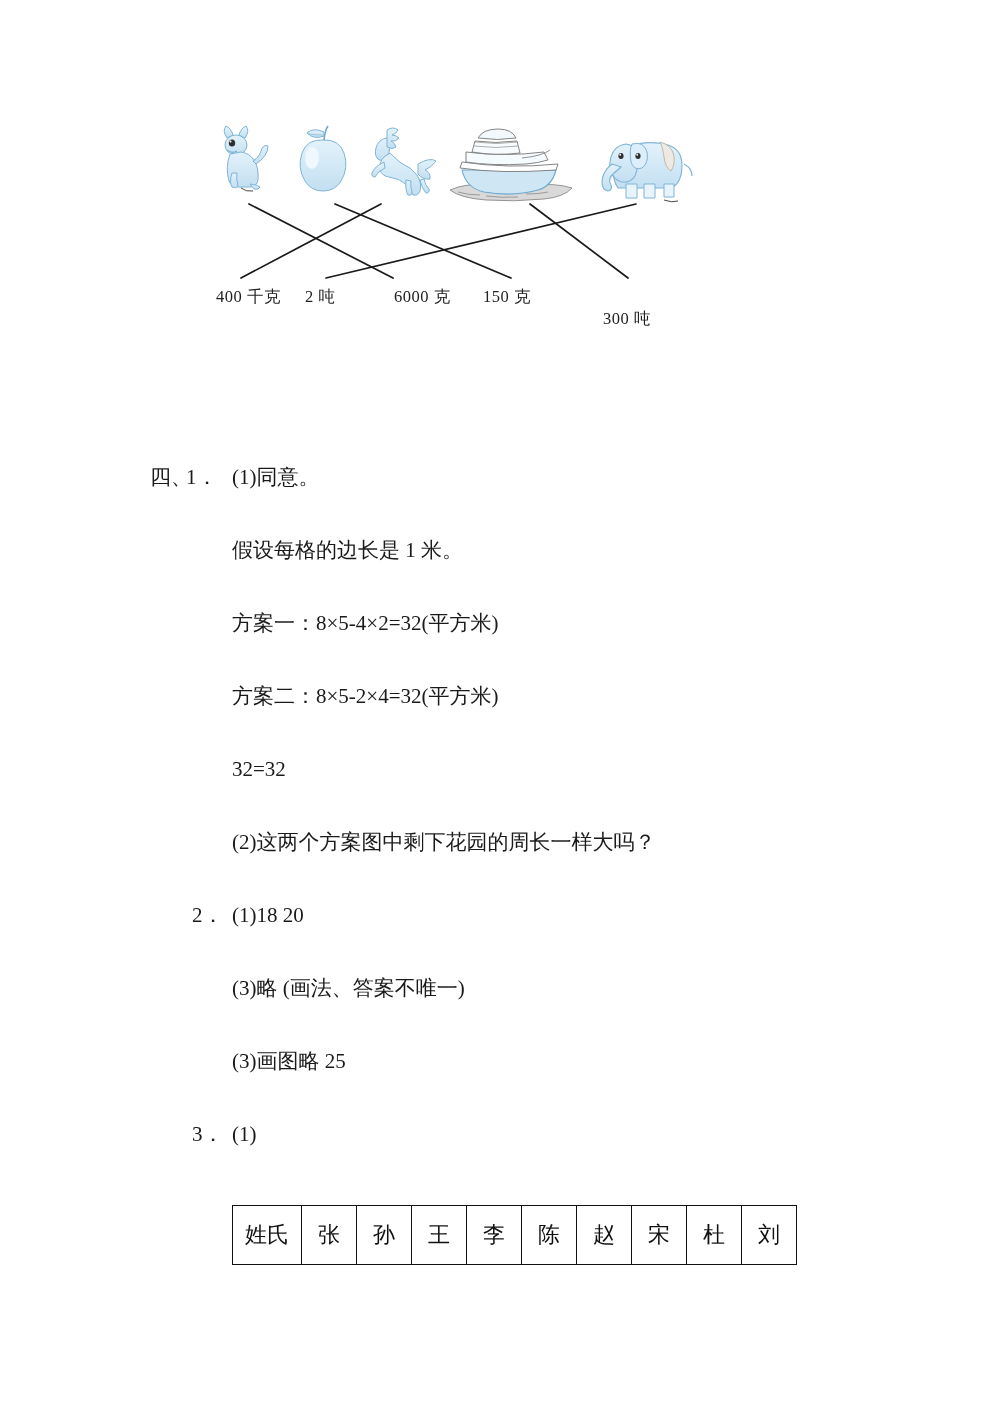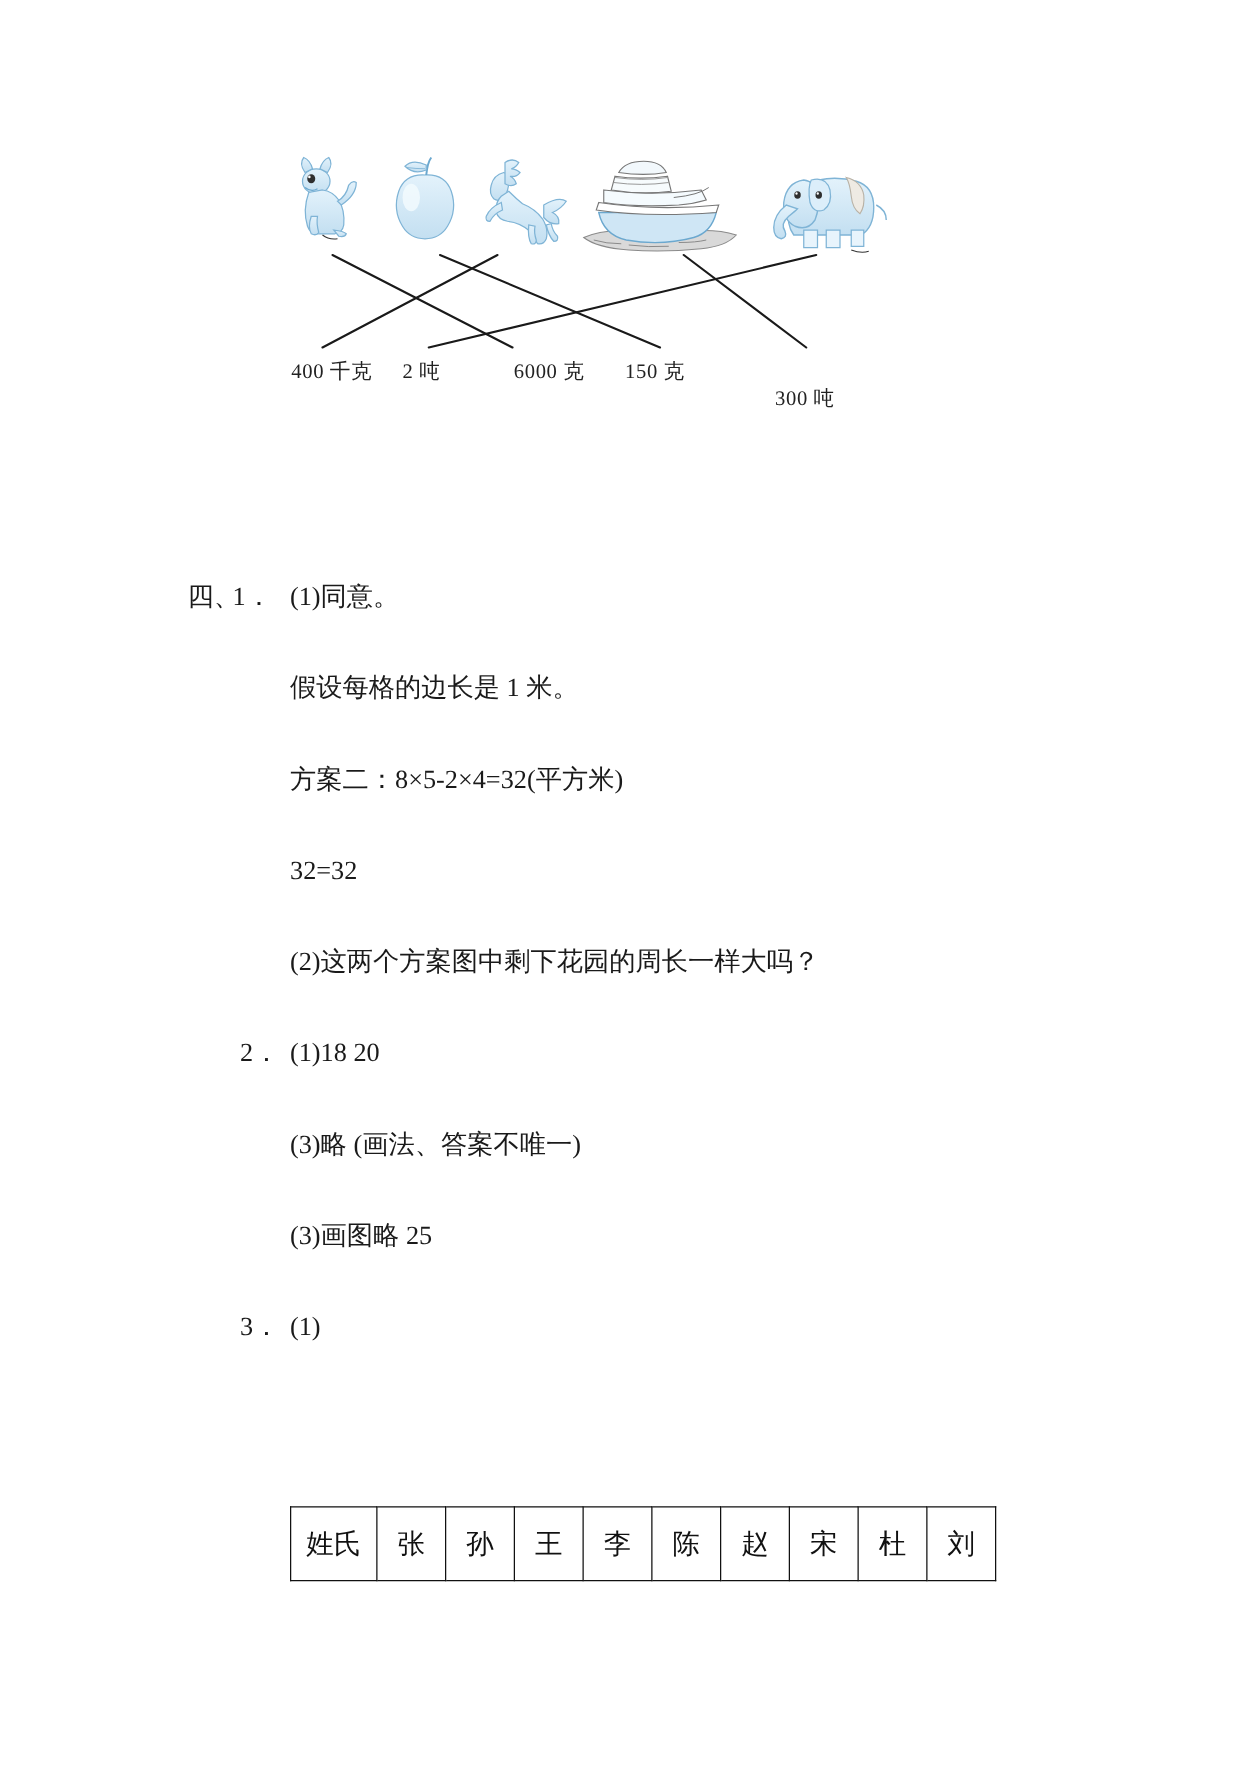--- a/index.html
+++ b/index.html
@@ -12,21 +12,21 @@
     height: 1415px;
     position: relative;
     font-family: "Liberation Serif", "DejaVu Serif", serif;
     color: #1a1a1a;
     overflow: hidden;
   }
 
   
   #matching-figure {
     position: absolute;
-    left: 225px;
+    left: 208px;
     top: 118px;
     width: 500px;
     height: 200px;
   }
   #matching-figure svg {
     display: block;
   }
 
   .unit-label-row {
     position: absolute;
@@ -231,20 +231,23 @@
   <div class="ans-line">
     <span class="marker">四、</span>
     <span class="marker" style="left:186px;">1．</span>
     <span class="body-text">(1)同意。</span>
   </div>
 
   <div class="ans-line">
     <span class="body-text">假设每格的边长是 1 米。</span>
   </div>
 
+  <div class="ans-line">
+    <span class="body-text">方案一：8×5-4×2=32(平方米)</span>
+  </div>
 
   <div class="ans-line">
     <span class="body-text">方案二：8×5-2×4=32(平方米)</span>
   </div>
 
   <div class="ans-line">
     <span class="body-text latin">32=32</span>
   </div>
 
 

